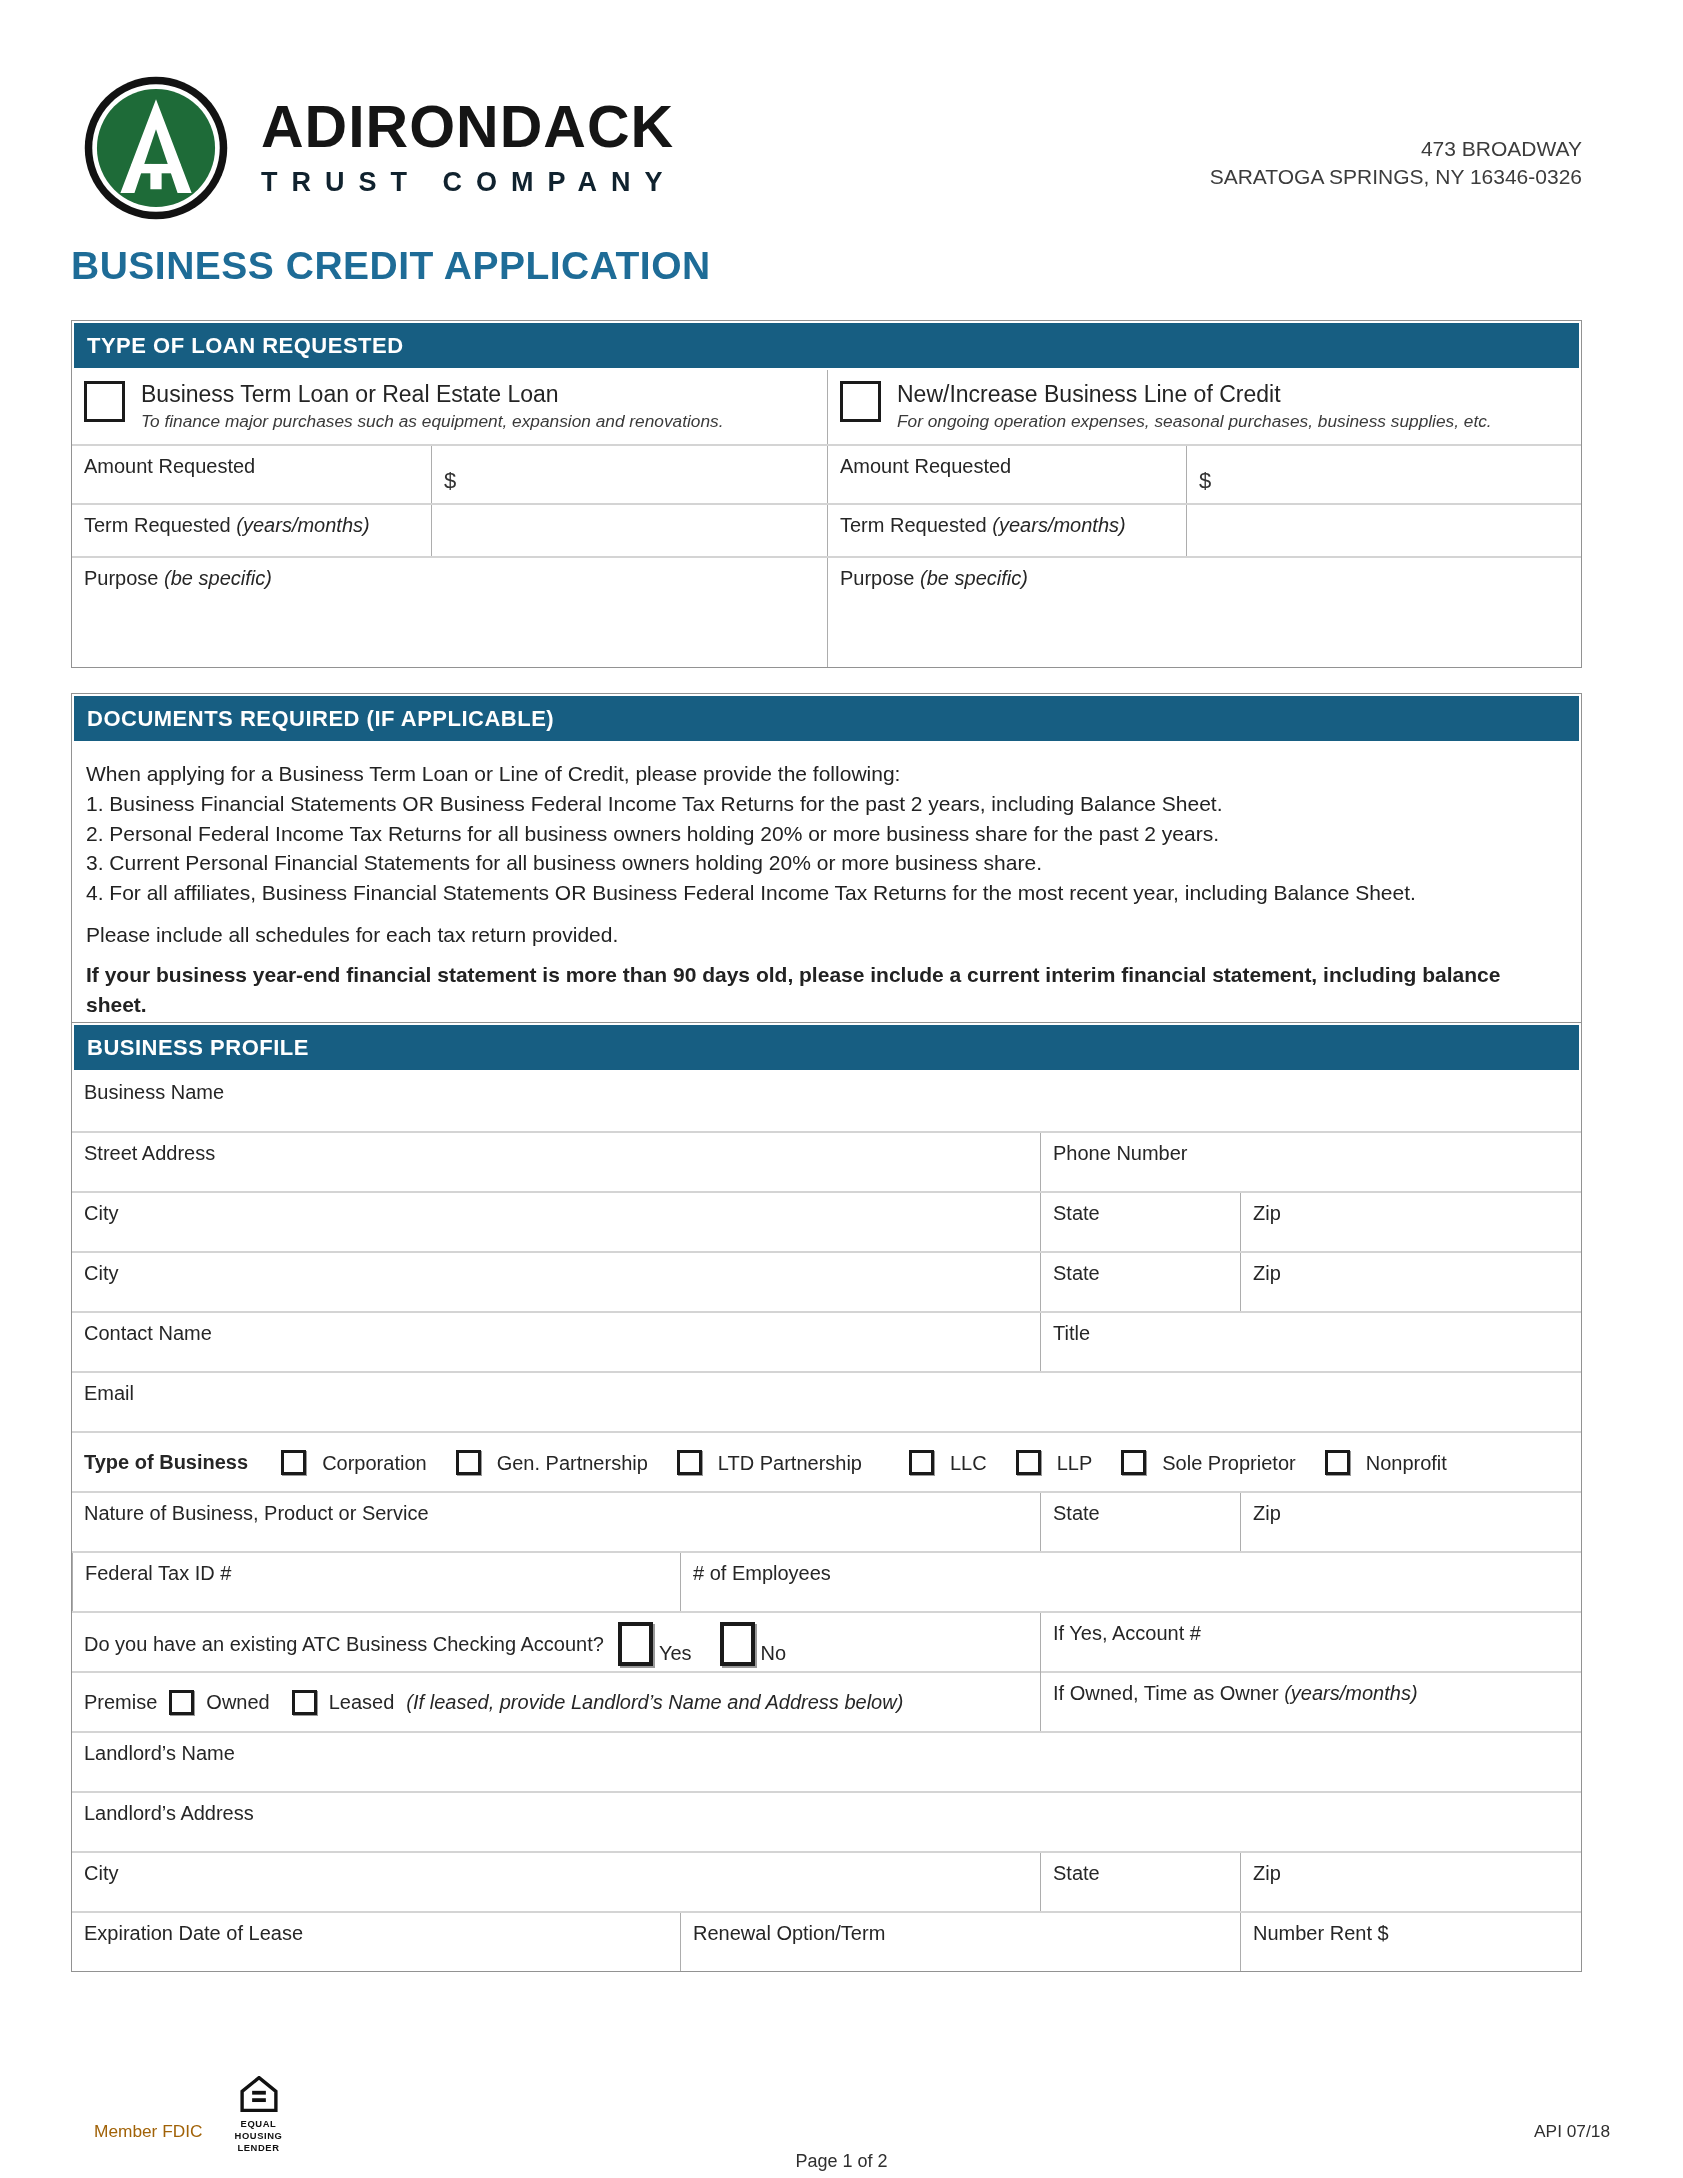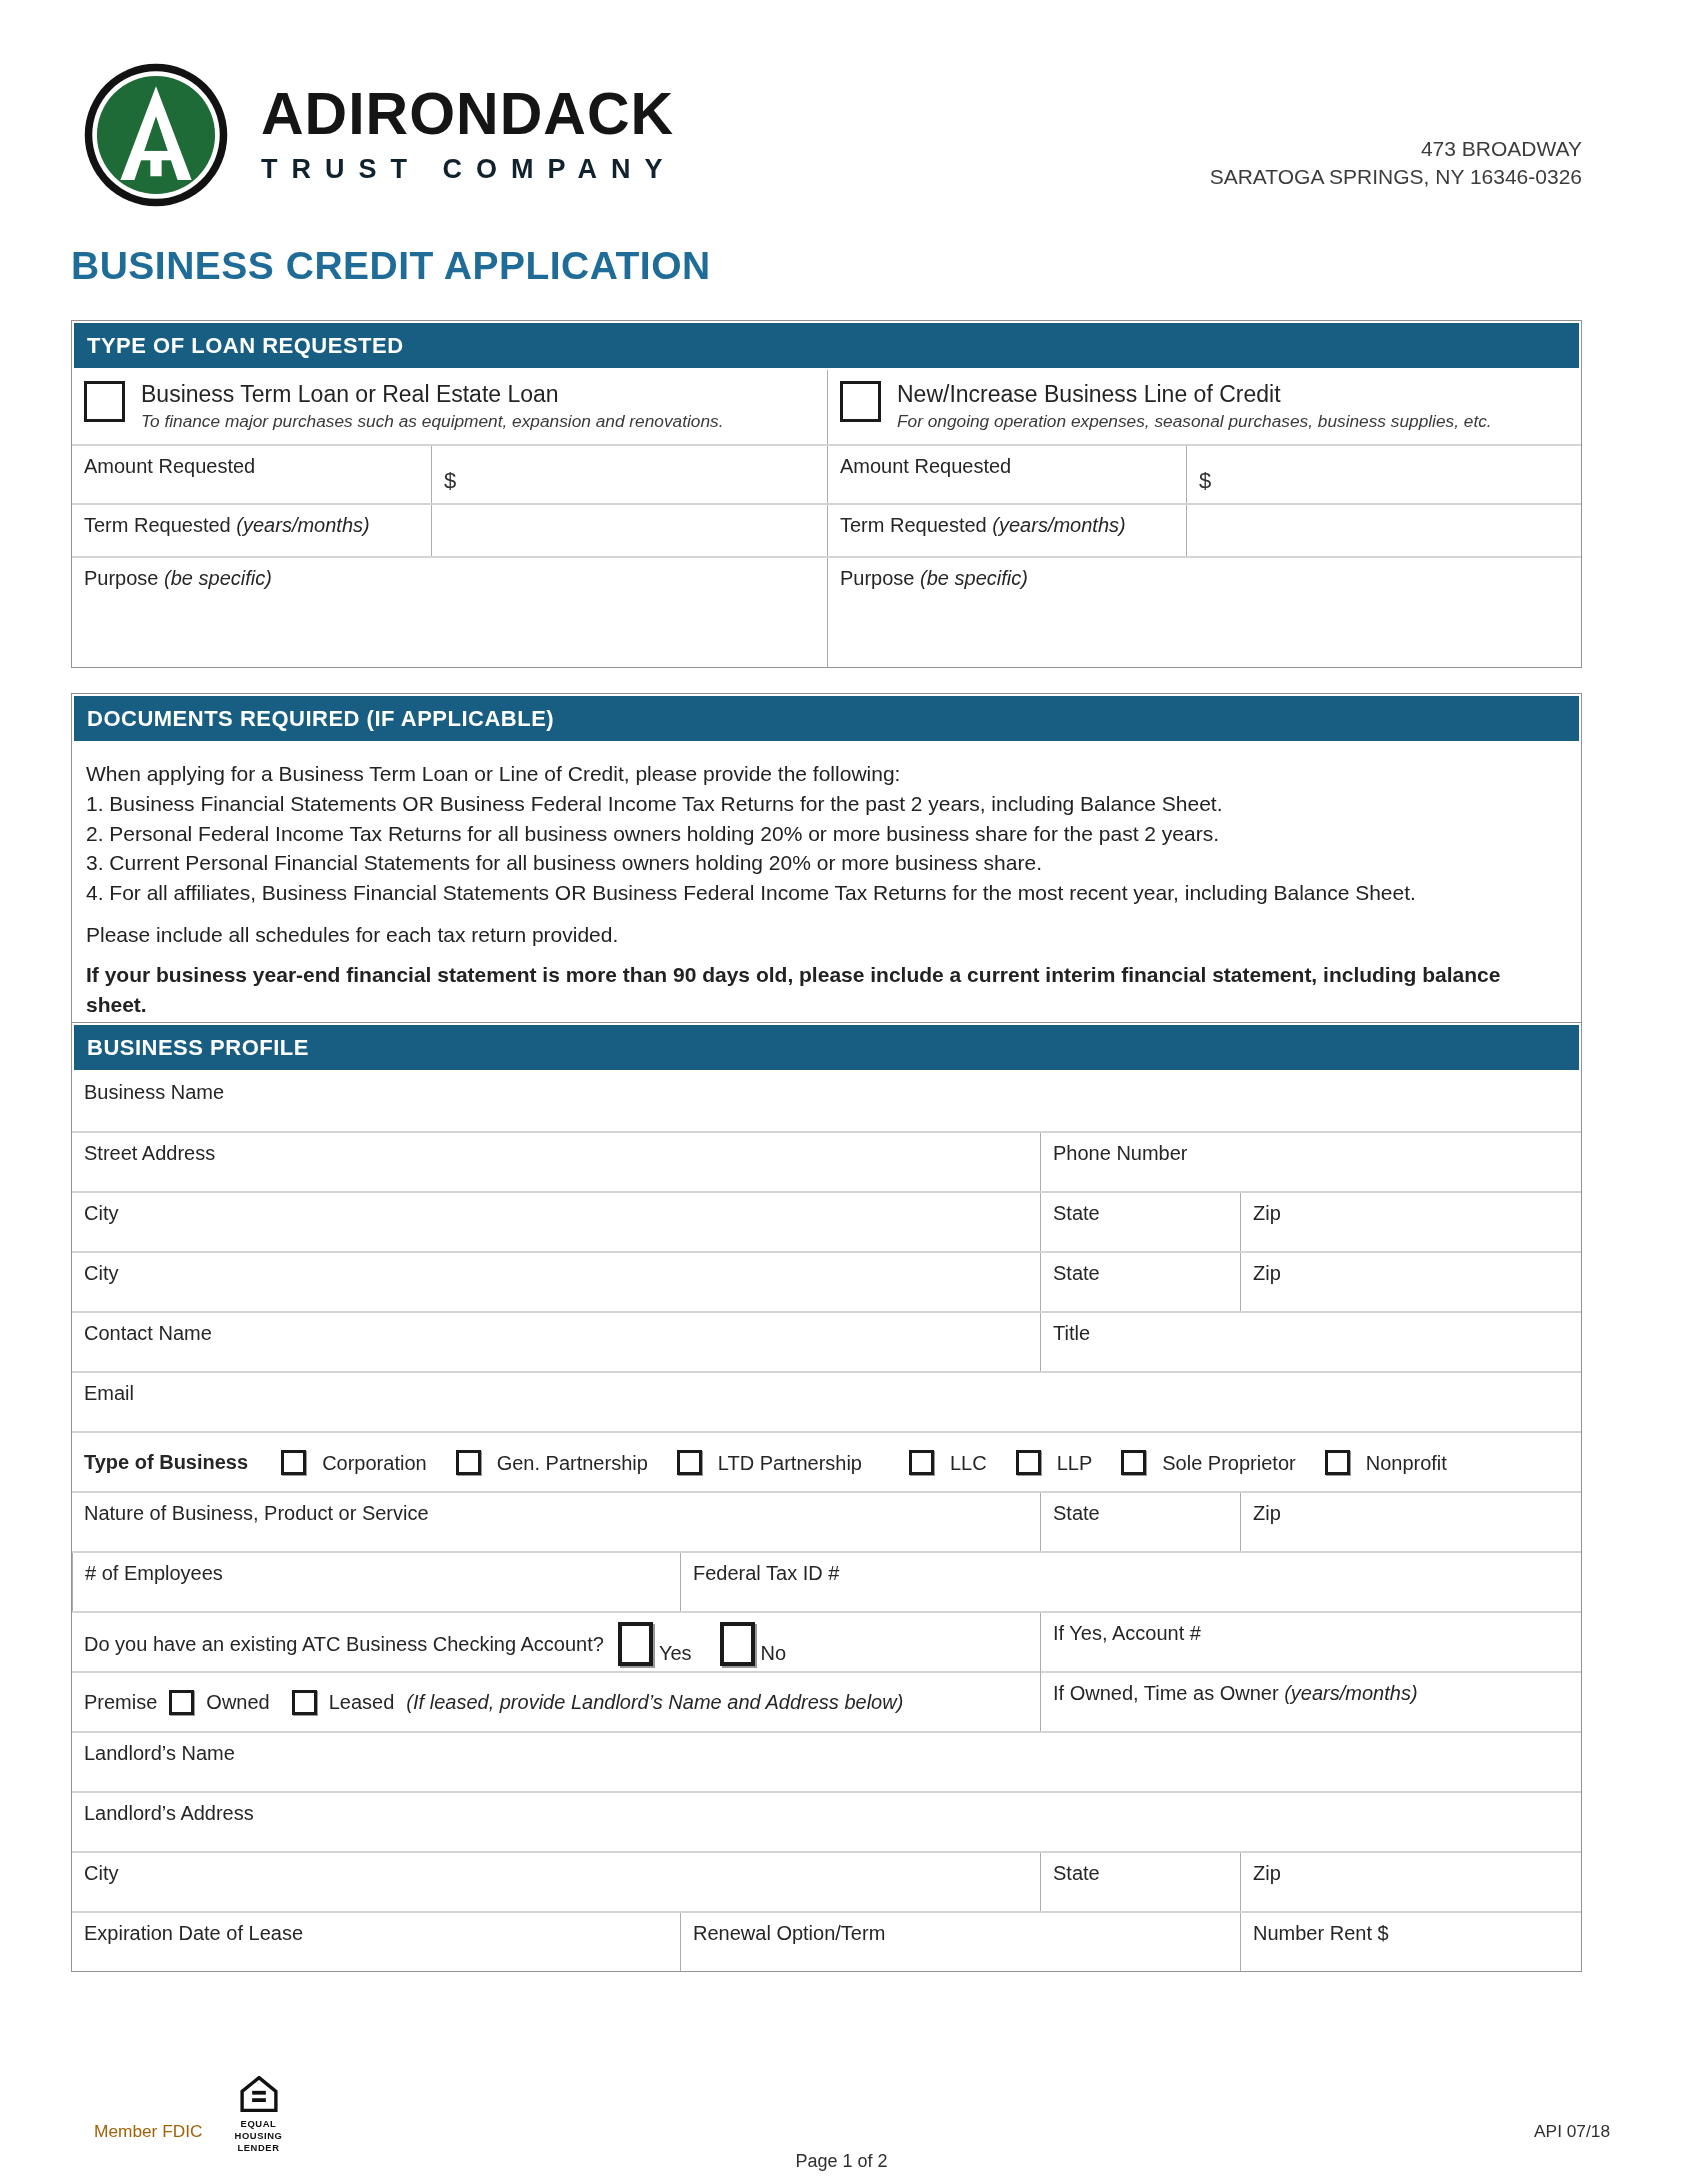--- a/index.html
+++ b/index.html
@@ -2,21 +2,21 @@
 <html><head>
 <meta charset="utf-8">
 <style>
   html,body { margin:0; padding:0; background:#ffffff; }
   .page {
     position:relative; width:1683px; height:2178px; background:#ffffff;
     font-family:"Liberation Sans", sans-serif; color:#262626; overflow:hidden;
   }
 
   
-  .brandrow { position:absolute; top:60px; left:81px; display:flex; align-items:center; gap:30px; }
+  .brandrow { position:absolute; top:73px; left:81px; display:flex; align-items:center; gap:30px; }
   .brand-text { display:flex; flex-direction:column; }
   .brand-name { font-size:59px; font-weight:800; letter-spacing:1px; color:#151515; line-height:1; }
   .brand-sub  { font-size:27px; font-weight:700; letter-spacing:14px; color:#10222e; margin-top:10px; }
   .address { position:absolute; top:135px; right:101px; text-align:right; font-size:21px; line-height:1.35; color:#3c3c3c; }
   .doc-title { position:absolute; top:244px; left:71px; font-size:39px; font-weight:800; letter-spacing:0.5px; color:#1e6c97; }
 
   
   .section { position:absolute; left:71px; width:1511px; border:1.5px solid #929292; background:#fff; box-sizing:border-box; }
   .bar { background:#175e82; color:#ffffff; font-weight:700; font-size:22px; letter-spacing:0.5px; padding:10px 13px 9px 13px; margin:2px; }
   .sec-loan { top:320px; }
@@ -236,22 +236,22 @@
       </span>
     </div>
 
     <div class="grid cols-b row h-61">
       <div class="cell">Nature of Business, Product or Service</div>
       <div class="cell vline">State</div>
       <div class="cell vline">Zip</div>
     </div>
 
     <div class="grid cols-c row h-61">
+      <div class="cell vline">Federal Tax ID #</div>
       <div class="cell vline"># of Employees</div>
-      <div class="cell vline">Federal Tax ID #</div>
     </div>
 
     <div class="grid cols-a row" style="height:60px;">
       <div class="atc-left">
         <span style="font-size:20px;">Do you have an existing ATC Business Checking Account?</span>
         <span class="yn-group">
           <span class="cb cb-yn"></span>
           <span class="yn-label" style="font-size:20px;">Yes</span>
         </span>
         <span class="yn-group" style="margin-left:14px;">

